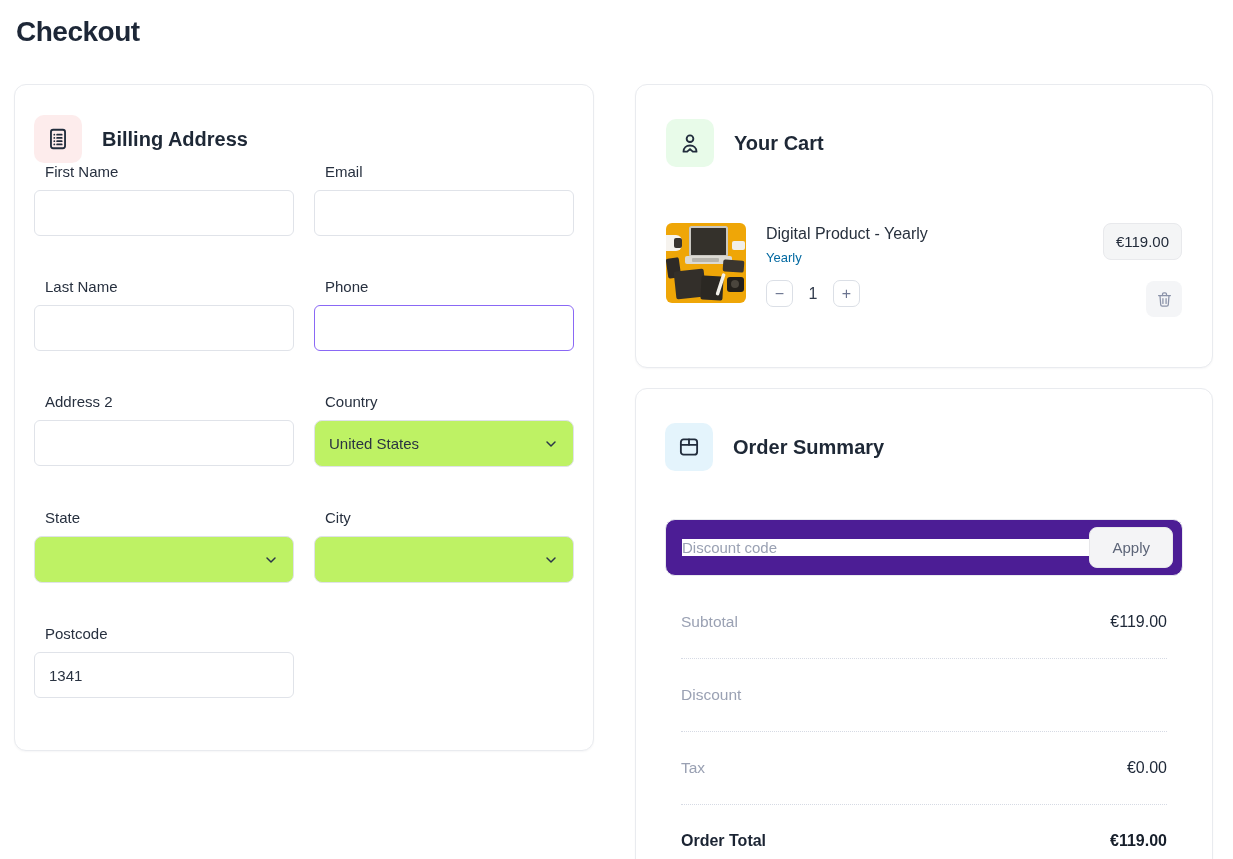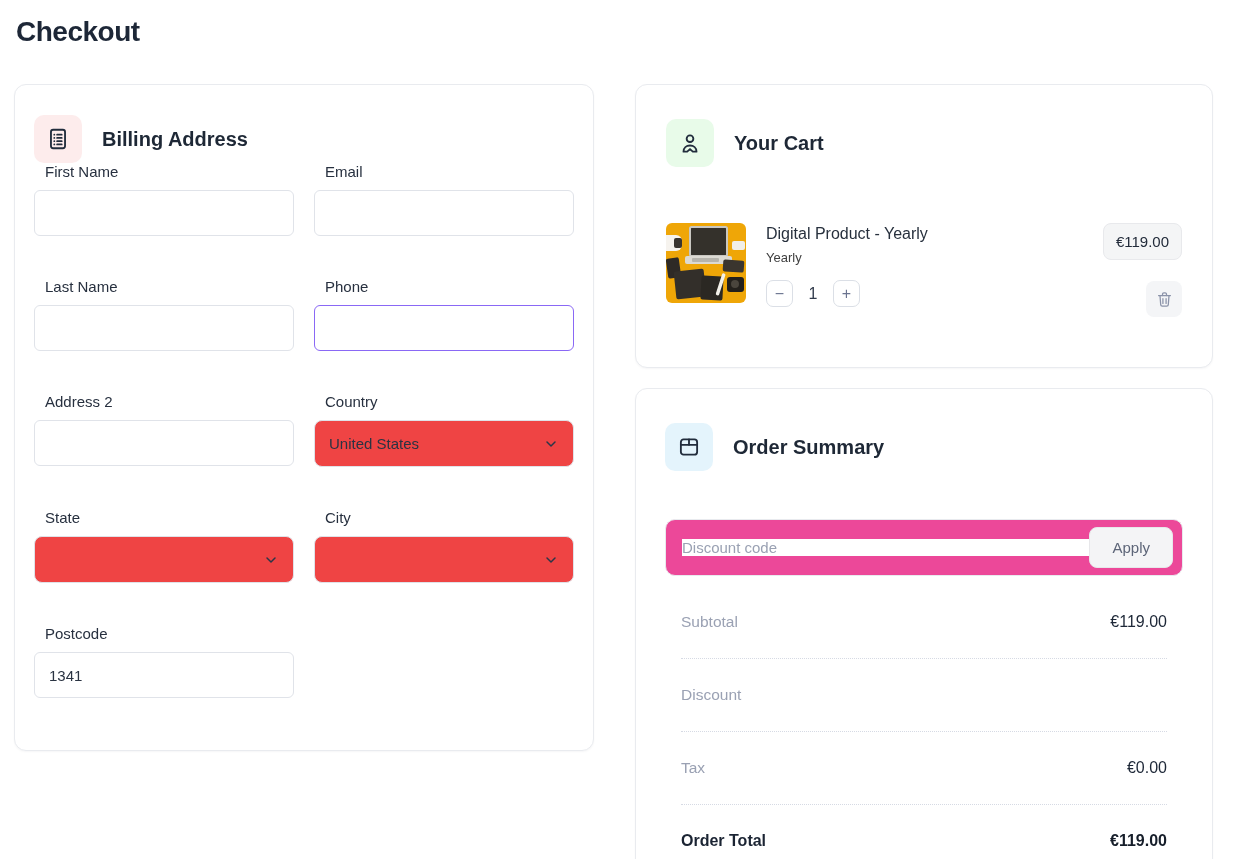--- a/index.html
+++ b/index.html
@@ -65,42 +65,42 @@
     font-family: "Liberation Sans", sans-serif;
     color: #2a3342;
     background: #fff;
     outline: none;
   }
   .text-input.focused { border-color: #8a68f5; }
   .select-box {
     width: 100%; height: 47px;
     border: 1px solid #dfe2e8;
     border-radius: 8px;
-    background: #ef4444;
+    background: #bef264;
     display: flex; align-items: center; justify-content: space-between;
     padding: 0 14px;
     font-size: 15px;
     color: #2a3342;
     cursor: pointer;
   }
   .select-box .chev { color: #2b3648; display: flex; }
 
   
   .right-col { display: flex; flex-direction: column; gap: 20px; }
 
   
   .cart-card { padding: 34px 30px 50px; }
   .cart-item { display: flex; gap: 20px; margin-top: 56px; align-items: flex-start; }
   .thumb {
     width: 80px; height: 80px; border-radius: 6px;
     overflow: hidden; flex: none;
   }
   .item-info { flex: 1; padding-top: 2px; }
   .item-name { font-size: 16px; font-weight: 500; color: #27303d; }
-  .item-variant { font-size: 13px; color: #404040; margin-top: 7px; }
+  .item-variant { font-size: 13px; color: #0369a1; margin-top: 7px; }
   .stepper { display: flex; align-items: center; gap: 13px; margin-top: 15px; }
   .step-btn {
     width: 27px; height: 27px;
     border: 1px solid #dbdfe6; border-radius: 7px;
     background: #fff; color: #6b7490;
     font-size: 16px; line-height: 1;
     display: flex; align-items: center; justify-content: center;
     cursor: pointer; font-family: "Liberation Sans", sans-serif;
   }
   .qty { font-size: 16px; color: #333c4d; min-width: 14px; text-align: center; }
@@ -117,21 +117,21 @@
   }
 
   
   .order-card { padding: 34px 29px 36px; }
   .discount-box {
     margin-top: 48px;
     border: 1px solid #e8eaee; border-radius: 10px;
     height: 57px;
     display: flex; align-items: center; justify-content: space-between;
     padding: 0 9px 0 16px;
-    background: #ec4899;
+    background: #4c1d95;
   }
   .discount-input {
     border: none; outline: none; flex: 1;
     font-size: 15px; color: #2a3342;
     font-family: "Liberation Sans", sans-serif;
   }
   .discount-input::placeholder { color: #9aa1b3; }
   .apply-btn {
     background: #f4f4f6; border: 1px solid #e7e7ea; border-radius: 8px;
     padding: 11px 22px; font-size: 15px; color: #5d6578;

